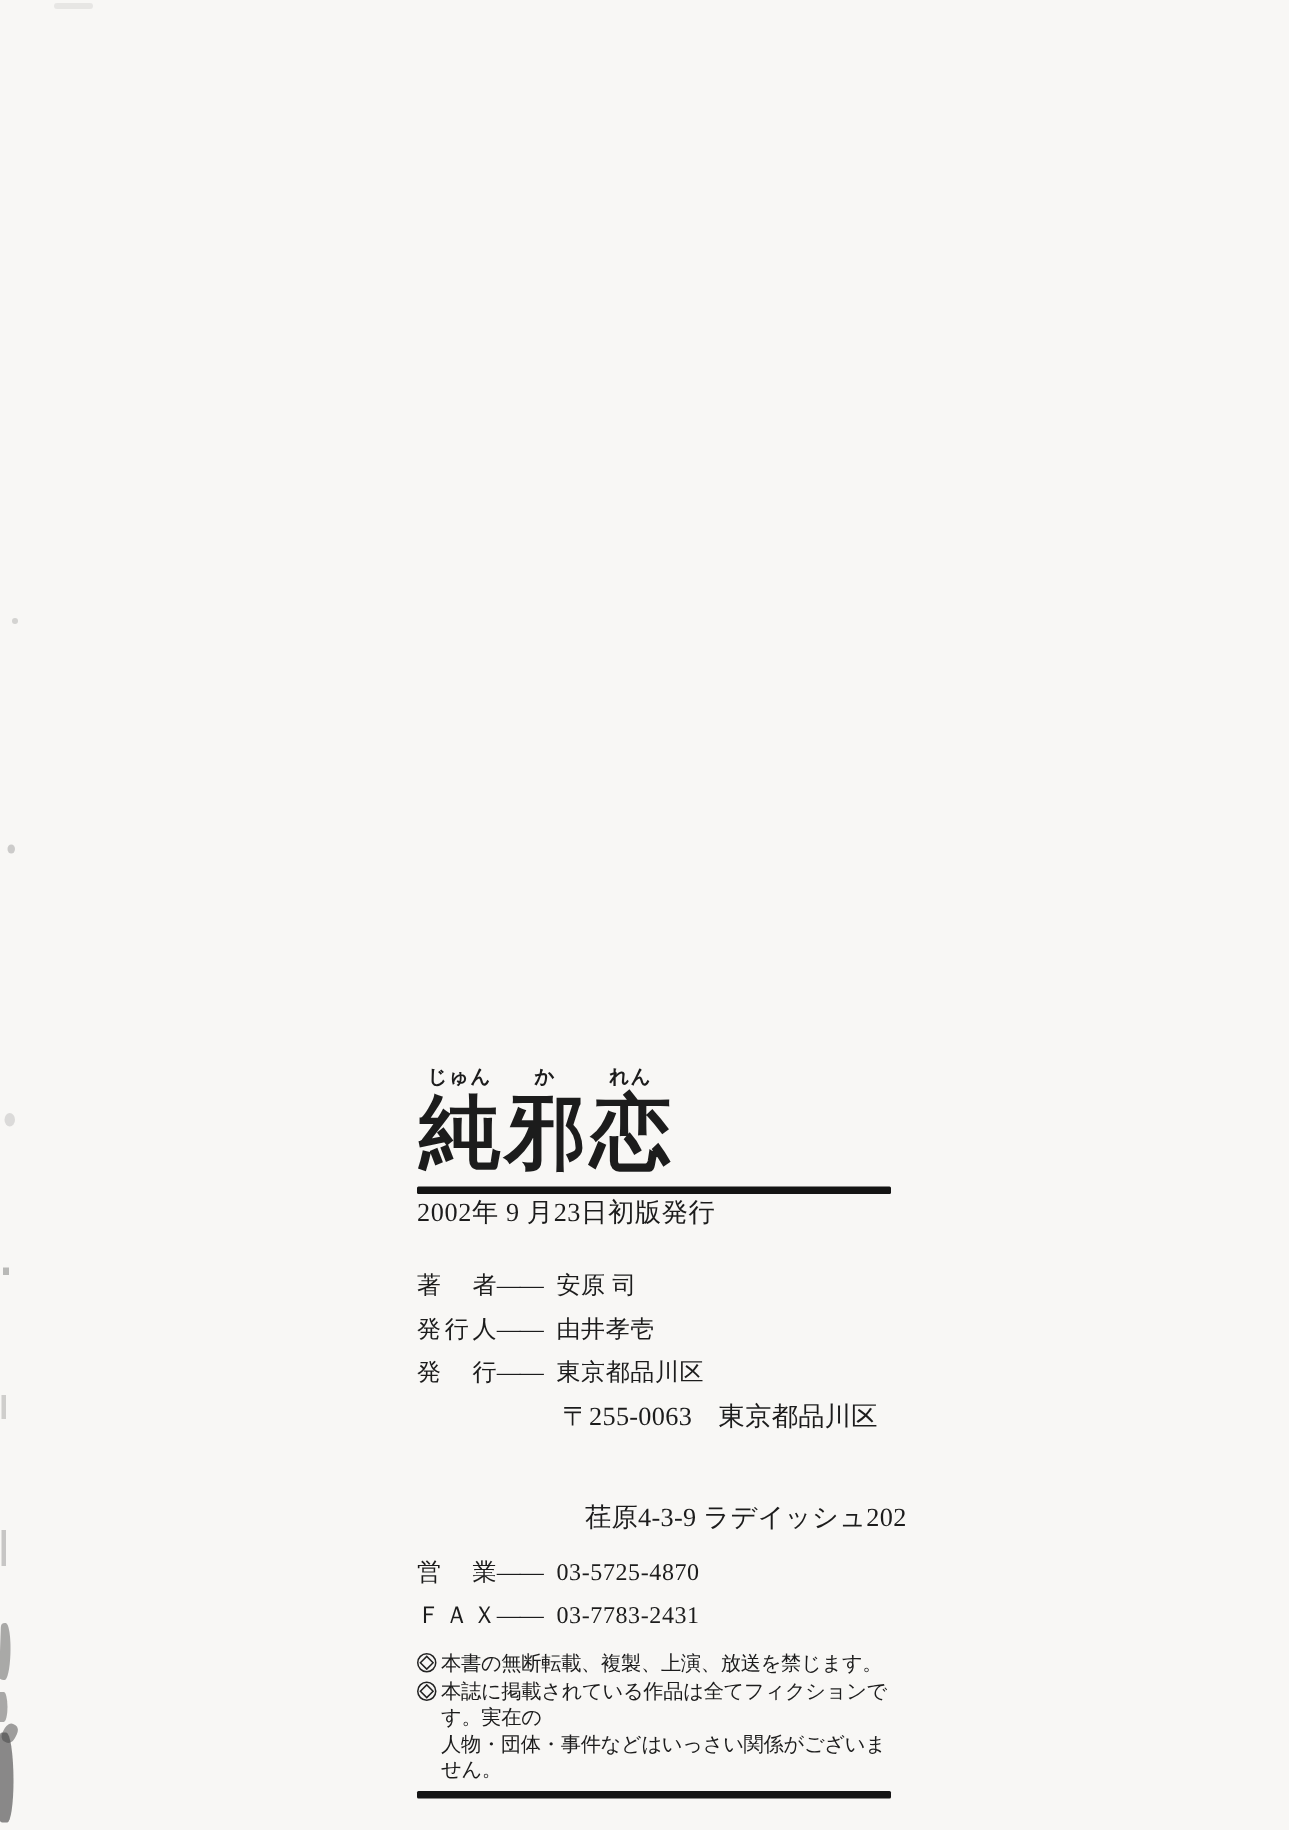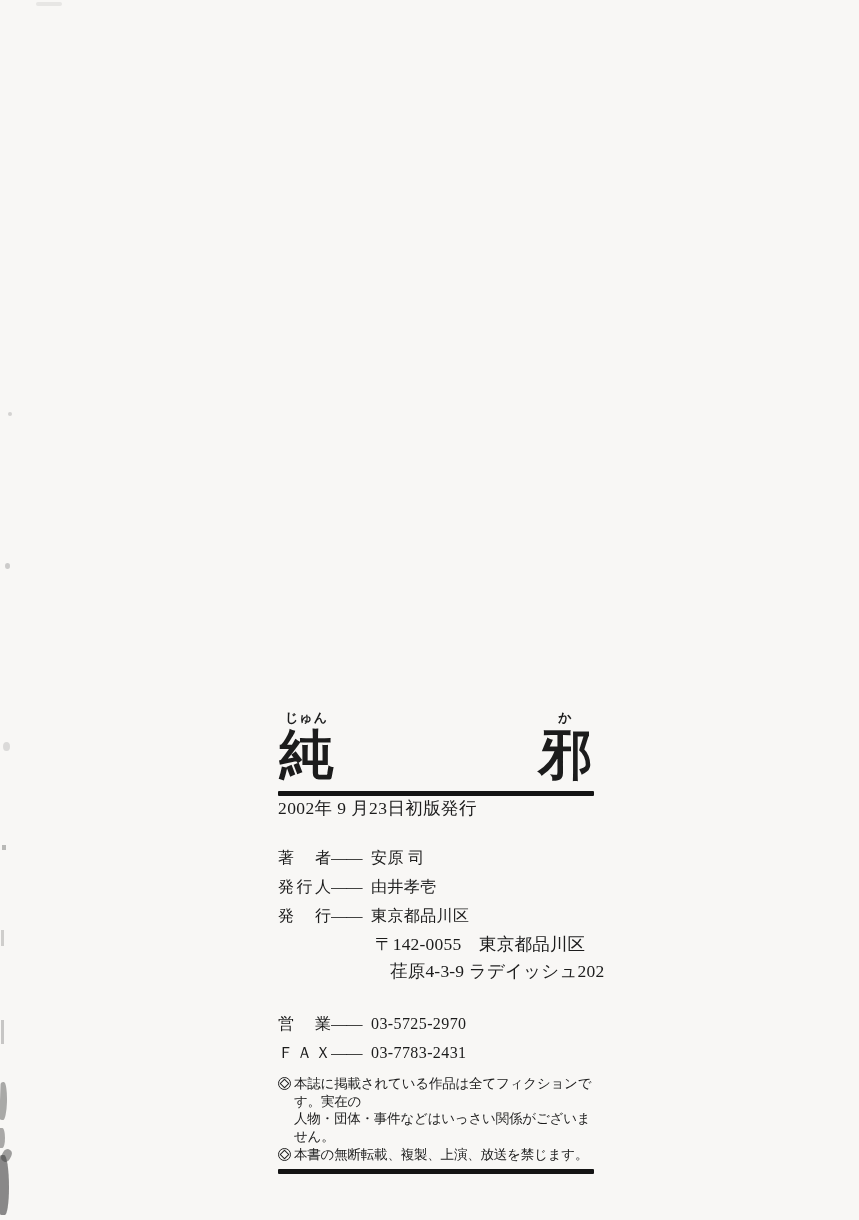--- a/index.html
+++ b/index.html
@@ -9,51 +9,51 @@
     margin:0 auto;
     background:#f8f7f5;
     overflow:hidden;
     color:#1c1c1c;
     font-family:"Liberation Serif","DejaVu Serif",serif;
   }
 
   
   .content { position:absolute; left:278px; top:710px; width:316px; }
 
-  .title-block { display:flex; justify-content:space-between; }
+  .title-block { display:flex; justify-content:flex-start; }
   .title-char { width:57px; display:flex; flex-direction:column; align-items:center; }
   .furigana {
     font-size:13px; line-height:15px; height:15px;
     letter-spacing:1px; font-weight:600; white-space:nowrap;
   }
   .kanji {
     font-size:54px; line-height:60px; font-weight:700;
     letter-spacing:0;
   }
 
   .rule { height:5px; background:#141414; border-radius:1px; }
   .rule-top { margin-top:6px; }
   .rule-bottom { margin-top:5px; }
 
   .date { margin-top:1px; font-size:17.5px; line-height:23px; letter-spacing:0.4px; font-weight:500; }
 
   .rows { margin-top:23px; }
-  .rows2 { margin-top:24px; }
+  .rows2 { margin-top:9px; }
   .crow { display:flex; align-items:baseline; line-height:29px; font-size:16px; font-weight:500; }
   .crow .label {
     flex:0 0 53px; width:53px;
     text-align:justify; text-align-last:justify;
     letter-spacing:0;
   }
   .crow .dash { flex:0 0 37px; width:37px; overflow:hidden; white-space:nowrap; letter-spacing:-0.5px; }
   .crow .value { margin-left:3px; letter-spacing:0.4px; white-space:nowrap; }
 
   .address { margin-left:97px; margin-top:1px; font-size:17.5px; font-weight:500; }
   .address .addr-line { line-height:27px; white-space:nowrap; letter-spacing:0.2px; }
-  .address .addr-line.indent { padding-left:15px; }
+  .address .addr-line.indent { padding-left:15px;margin-top:40px; }
 
   .notes { margin-top:8px; }
   .note { display:flex; align-items:flex-start; margin-bottom:1px; }
   .note-bullet {
     flex:0 0 13px; width:13px; height:13px; box-sizing:border-box;
     border:1.4px solid #222; border-radius:50%;
     position:relative; margin-top:2px; margin-right:3px;
   }
   .note-bullet::before {
     content:""; position:absolute; box-sizing:border-box;
@@ -99,20 +99,24 @@
 
     <div class="title-block">
       <div class="title-char">
         <span class="furigana">じゅん</span>
         <span class="kanji">純</span>
       </div>
       <div class="title-char">
         <span class="furigana">か</span>
         <span class="kanji">邪</span>
       </div>
+      <div class="title-char">
+        <span class="furigana">れん</span>
+        <span class="kanji">恋</span>
+      </div>
     </div>
 
     <div class="rule rule-top"></div>
 
     <div class="date">2002年 9 月23日初版発行</div>
 
     <div class="rows">
       <div class="crow">
         <span class="label">著　者</span>
         <span class="dash">——</span>
@@ -124,49 +128,49 @@
         <span class="value">由井孝壱</span>
       </div>
       <div class="crow">
         <span class="label">発　行</span>
         <span class="dash">——</span>
         <span class="value">東京都品川区</span>
       </div>
     </div>
 
     <div class="address">
-      <div class="addr-line">〒142-0055　東京都品川区</div>
+      <div class="addr-line">〒255-0063　東京都品川区</div>
       <div class="addr-line indent">荏原4-3-9 ラデイッシュ202</div>
     </div>
 
     <div class="rows2">
       <div class="crow">
         <span class="label">営　業</span>
         <span class="dash">——</span>
-        <span class="value">03-5725-2970</span>
+        <span class="value">03-5725-4870</span>
       </div>
       <div class="crow">
         <span class="label">ＦＡＸ</span>
         <span class="dash">——</span>
         <span class="value">03-7783-2431</span>
       </div>
     </div>
 
     <div class="notes">
       <div class="note">
         <span class="note-bullet"></span>
         <div class="note-text">
-          <div>本誌に掲載されている作品は全てフィクションです。実在の</div>
-          <div>人物・団体・事件などはいっさい関係がございません。</div>
+          <div>本書の無断転載、複製、上演、放送を禁じます。</div>
         </div>
       </div>
       <div class="note">
         <span class="note-bullet"></span>
         <div class="note-text">
-          <div>本書の無断転載、複製、上演、放送を禁じます。</div>
+          <div>本誌に掲載されている作品は全てフィクションです。実在の</div>
+          <div>人物・団体・事件などはいっさい関係がございません。</div>
         </div>
       </div>
     </div>
 
     <div class="rule rule-bottom"></div>
 
 
   </div>
 </div>
 

